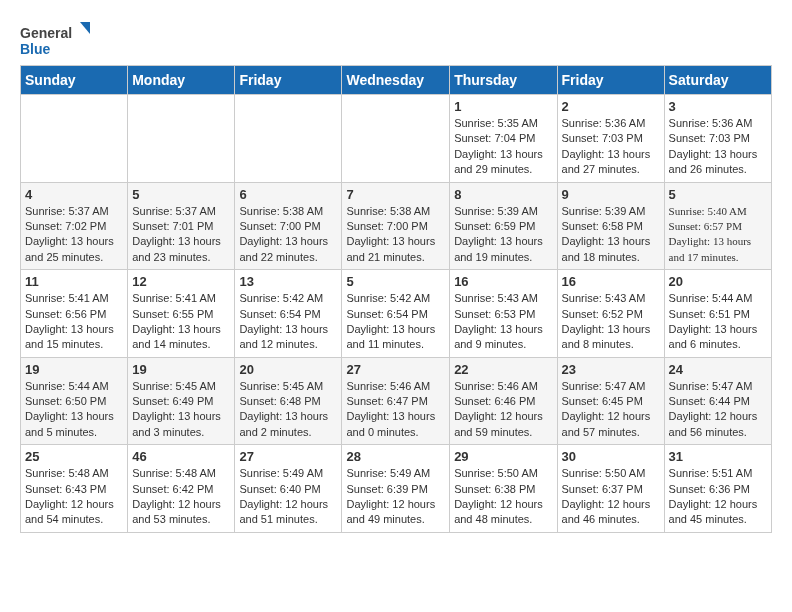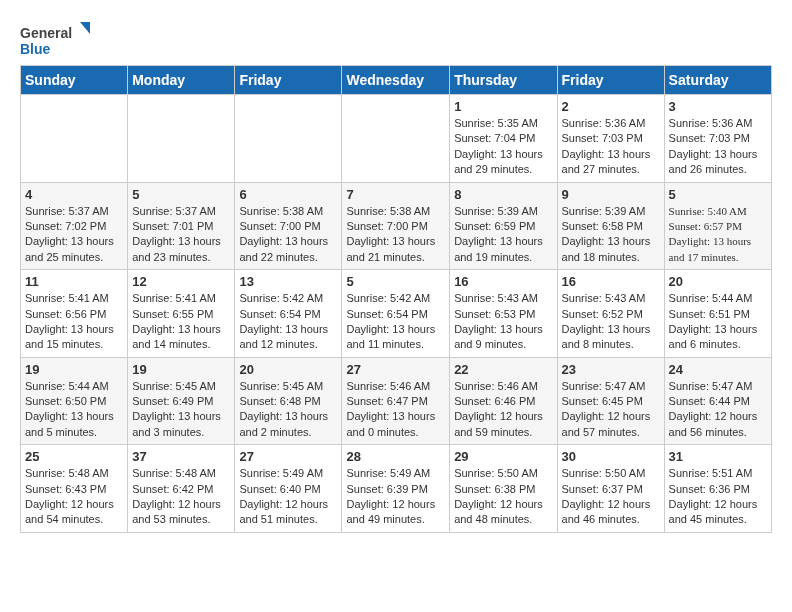--- a/index.html
+++ b/index.html
@@ -287,21 +287,21 @@
       </tr>
       <tr>
         <td>
           <span class="day-num">25</span>
           <div class="day-detail" style="white-space: pre-line;">Sunrise: 5:48 AM
 Sunset: 6:43 PM
 Daylight: 12 hours
 and 54 minutes.</div>
         </td>
         <td>
-          <span class="day-num">37</span>
+          <span class="day-num">46</span>
           <div class="day-detail" style="white-space: pre-line;">Sunrise: 5:48 AM
 Sunset: 6:42 PM
 Daylight: 12 hours
 and 53 minutes.</div>
         </td>
         <td>
           <span class="day-num">27</span>
           <div class="day-detail" style="white-space: pre-line;">Sunrise: 5:49 AM
 Sunset: 6:40 PM
 Daylight: 12 hours

